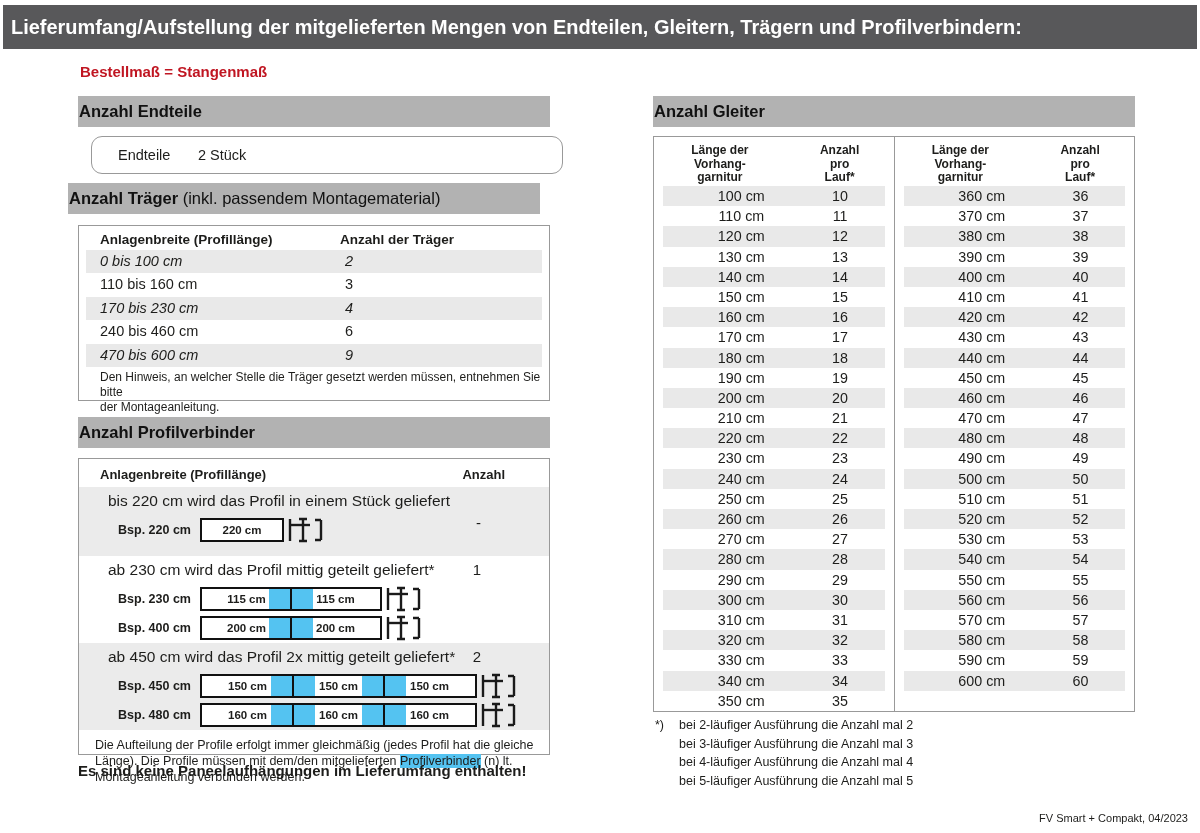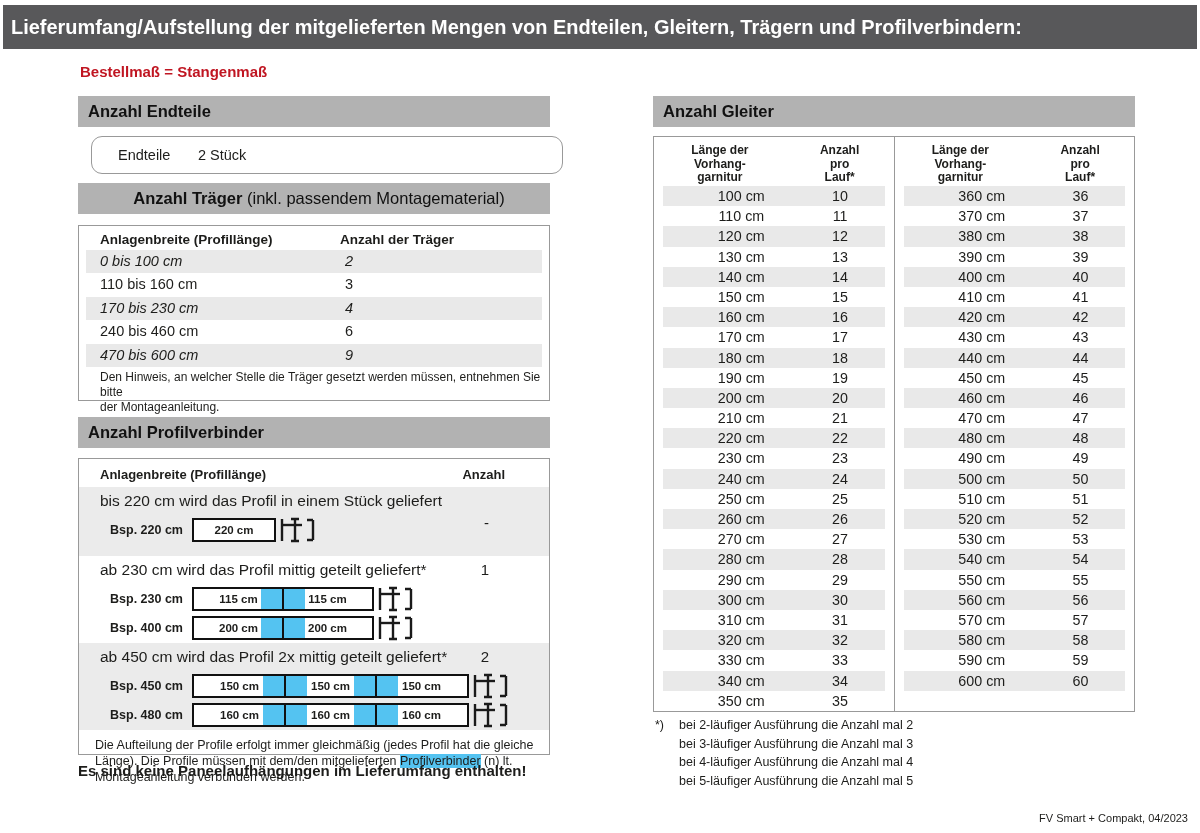--- a/index.html
+++ b/index.html
@@ -6,26 +6,26 @@
   .page{position:relative;width:1200px;height:833px;background:#fff;overflow:hidden;
         font-family:"Liberation Sans",sans-serif;color:#1d1d1b;
         --c-topbar:#58585a;--c-secbar:#b2b2b2;--c-stripe:#e9e9e9;--c-red:#c01622;--c-blue:#54c3f1;--c-border:#999;}
   .abs{position:absolute;}
   
   .topbar{left:3px;top:5px;width:1194px;height:44px;background:var(--c-topbar);color:#fff;
           font-weight:bold;font-size:21px;line-height:44px;padding-left:8px;box-sizing:border-box;white-space:nowrap;}
   .topbar-text{display:inline-block;transform:scaleX(.95);transform-origin:0 50%;}
   .subtitle{left:80px;top:63px;color:var(--c-red);font-weight:bold;font-size:15px;}
   
-  .secbar{height:31px;background:var(--c-secbar);line-height:31px;padding-left:10px;box-sizing:border-box;
+  .secbar{height:31px;background:var(--c-secbar);line-height:31px;padding-left:1px;box-sizing:border-box;
           font-size:16.5px;color:#111;white-space:nowrap;}
   .secbar .b{font-weight:bold;}
   .pos-endteile-bar{left:78px;top:96px;width:472px;}
   .pos-endteile-box{left:91px;top:136px;width:472px;height:38px;border-radius:11px;}
-  .pos-traeger-bar{left:78px;top:183px;width:472px;text-align:center;}
+  .pos-traeger-bar{left:68px;top:183px;width:472px;}
   .pos-traeger-box{left:78px;top:225px;width:472px;height:176px;}
   .pos-profil-bar{left:78px;top:417px;width:472px;}
   .pos-profil-box{left:78px;top:458px;width:472px;height:297px;}
   .pos-gleiter-bar{left:653px;top:96px;width:482px;}
   .pos-gleiter-box{left:653px;top:136px;width:482px;height:576px;}
   .box{background:#fff;border:1px solid var(--c-border);box-sizing:border-box;}
   
   .endrow{display:flex;align-items:center;height:100%;font-size:14.5px;}
   .end-label{margin-left:26px;width:80px;}
   
@@ -33,21 +33,21 @@
   .th1{padding-left:21px;width:240px;}
   .trow{display:flex;height:23.4px;line-height:23.4px;font-size:14.5px;margin:0 7px;}
   .trow.stripe{background:var(--c-stripe);font-style:italic;}
   .tr1{padding-left:14px;width:240px;}
   .tr2{padding-left:5px;}
   .tnote{margin-top:3px;padding-left:21px;font-size:12px;line-height:15px;white-space:pre-line;}
   
   .phead{position:relative;padding:8px 0 2px;height:18px;font-weight:bold;font-size:13px;}
   .ph1{padding-left:21px;}
   .ph2{position:absolute;right:44px;top:8px;}
-  .pgroup{position:relative;padding:2px 0 3px;}
+  .pgroup{position:relative;padding:2px 8px 3px;}
   .pgroup.shaded{background:#ebebeb;}
   .pgroup:first-child{padding-bottom:14px;}
   .pghead{position:relative;font-size:15.5px;line-height:24px;padding-left:21px;}
   .pgcount{position:absolute;right:60px;top:0;font-size:15px;}
   .pgroup:first-child .pgcount{top:22px;}
   .pexrow{display:flex;align-items:center;margin-top:5px;height:24px;}
   .pexlabel{width:104px;text-align:right;font-weight:bold;font-size:12.5px;padding-right:9px;flex-shrink:0;}
   .pbar{position:relative;height:24px;border:2px solid #111;background:#fff;box-sizing:border-box;flex-shrink:0;}
   .psegs{display:flex;height:100%;}
   .pseg{flex:1;text-align:center;font-weight:bold;font-size:11.5px;line-height:20px;}

